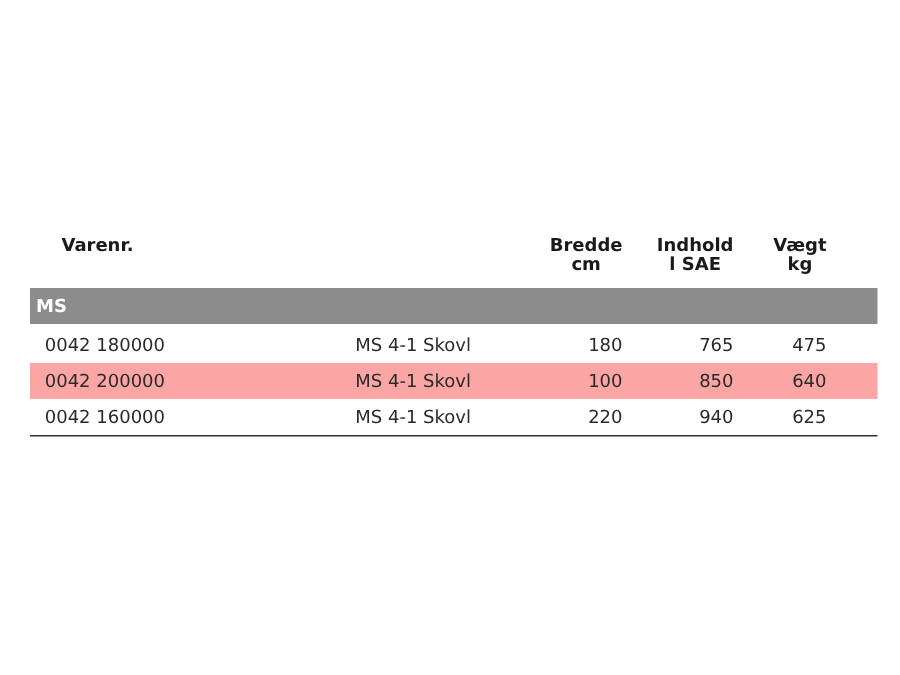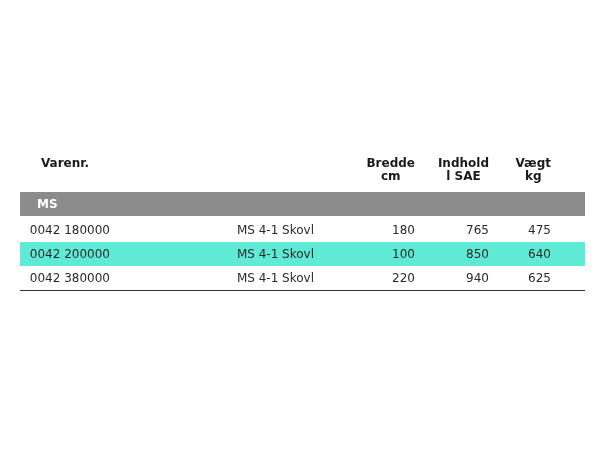--- a/index.html
+++ b/index.html
@@ -38,29 +38,29 @@
     .group-band {
       background: #8c8c8c;
       height: 24px;
       color: #ffffff;
       font-weight: bold;
       font-size: 12px;
       line-height: 24px;
       padding-left: 0;
       margin-bottom: 2px;
     }
-    .group-band span { padding-left: 17px; }
+    .group-band span { padding-left: 4px; }
     .row {
       position: relative;
       height: 24px;
       font-size: 12px;
       line-height: 24px;
       color: #2a2a2a;
     }
-    .row.alt { background: #5eead4; }
+    .row.alt { background: #fca5a5; }
     .row .cell { top: 0; text-align: right; }
     .bottom-rule {
       height: 0;
       border-top: 1.5px solid #333333;
       margin-top: 0;
     }
   </style>
 </head>
 <body>
 
@@ -97,21 +97,21 @@
 
   <div class="row alt">
     <span class="cell col-varenr">0042 200000</span>
     <span class="cell col-betegn">MS 4-1 Skovl</span>
     <span class="cell col-bredde">100</span>
     <span class="cell col-indhold">850</span>
     <span class="cell col-vaegt">640</span>
   </div>
 
   <div class="row">
-    <span class="cell col-varenr">0042 380000</span>
+    <span class="cell col-varenr">0042 160000</span>
     <span class="cell col-betegn">MS 4-1 Skovl</span>
     <span class="cell col-bredde">220</span>
     <span class="cell col-indhold">940</span>
     <span class="cell col-vaegt">625</span>
   </div>
 
   <div class="bottom-rule"></div>
 </div>
 
 </body></html>

